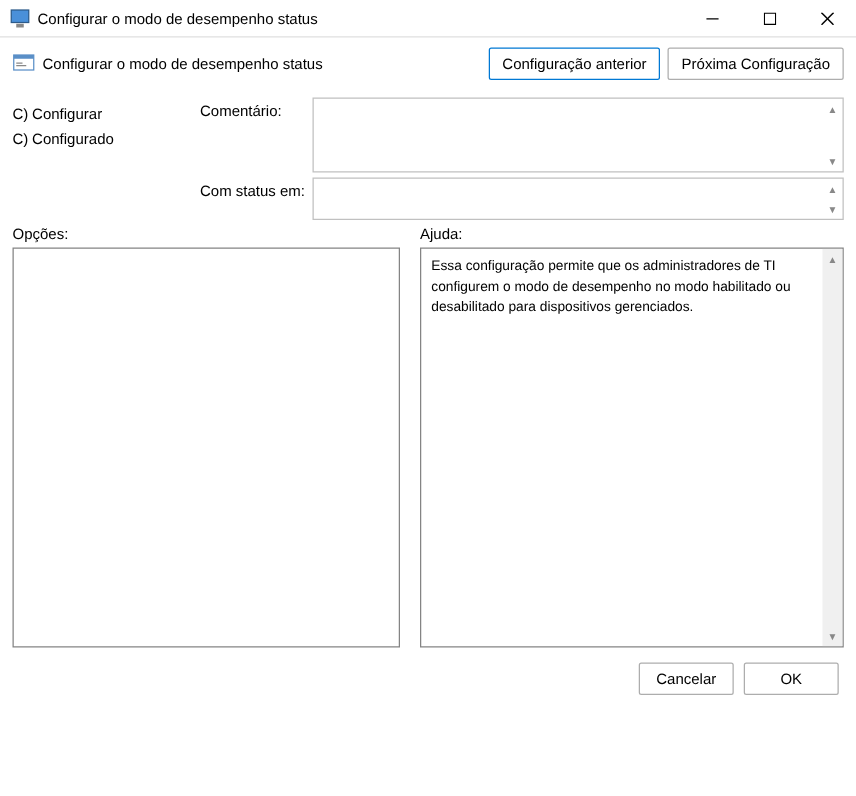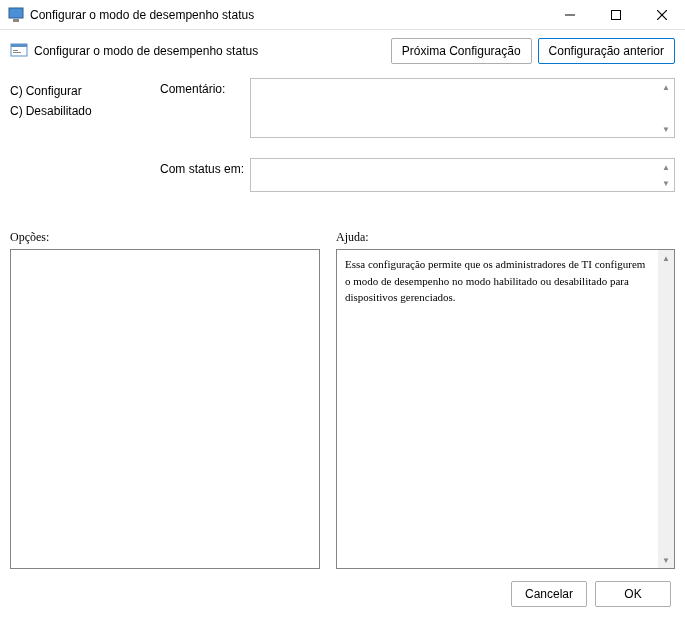--- a/index.html
+++ b/index.html
@@ -104,21 +104,21 @@
     .radio-row .dot.checked::after {
       content: "";
       width: 7px;
       height: 7px;
       background: #0078d4;
       border-radius: 50%;
     }
     .radio-prefix { margin-right: 3px; }
     .field-row {
       display: flex;
-      margin-bottom: 20px;
+      margin-bottom: 4px;
     }
     .field-label {
       width: 90px;
       text-align: left;
       padding-top: 4px;
     }
     .comment-box {
       flex: 1;
       height: 60px;
       border: 1px solid #c0c0c0;
@@ -145,22 +145,20 @@
     .scroll-arrows .arr {
       width: 14px;
       height: 14px;
       display: flex;
       align-items: center;
       justify-content: center;
       color: #888;
       font-size: 8px;
     }
     .lower {
-      margin-top: 18px;
-      font-family: Liberation Serif, serif;
     }
     .section-labels {
       display: flex;
       margin-bottom: 4px;
     }
     .section-labels .lbl-opt { width: 326px; }
     .panels {
       display: flex;
       gap: 16px;
     }
@@ -241,34 +239,34 @@
 
   <div class="header-row">
     <svg class="hdr-icon" viewBox="0 0 18 18">
         <rect x="1" y="2" width="16" height="12" fill="#fff" stroke="#5a8fc7"></rect>
         <rect x="1" y="2" width="16" height="3" fill="#5a8fc7"></rect>
         <rect x="3" y="8" width="5" height="1" fill="#888"></rect>
         <rect x="3" y="10" width="8" height="1" fill="#888"></rect>
       </svg>
     <div class="hdr-title">Configurar o modo de desempenho status</div>
     <div class="nav-buttons">
+      <button class="btn highlight">Configuração anterior</button>
       <button class="btn">Próxima Configuração</button>
-      <button class="btn highlight">Configuração anterior</button>
     </div>
   </div>
 
   <div class="main-area">
     <div class="left-col">
       <div class="radio-row">
         <span class="radio-prefix">C)</span>
         <span>Configurar</span>
       </div>
       <div class="radio-row">
         <span class="radio-prefix">C)</span>
-        <span>Desabilitado</span>
+        <span>Configurado</span>
       </div>
     </div>
 
     <div class="right-col">
       <div class="field-row">
         <div class="field-label">Comentário:</div>
         <div class="comment-box">
           <span></span>
           <div class="scroll-arrows">
             <div class="arr">▲</div>

